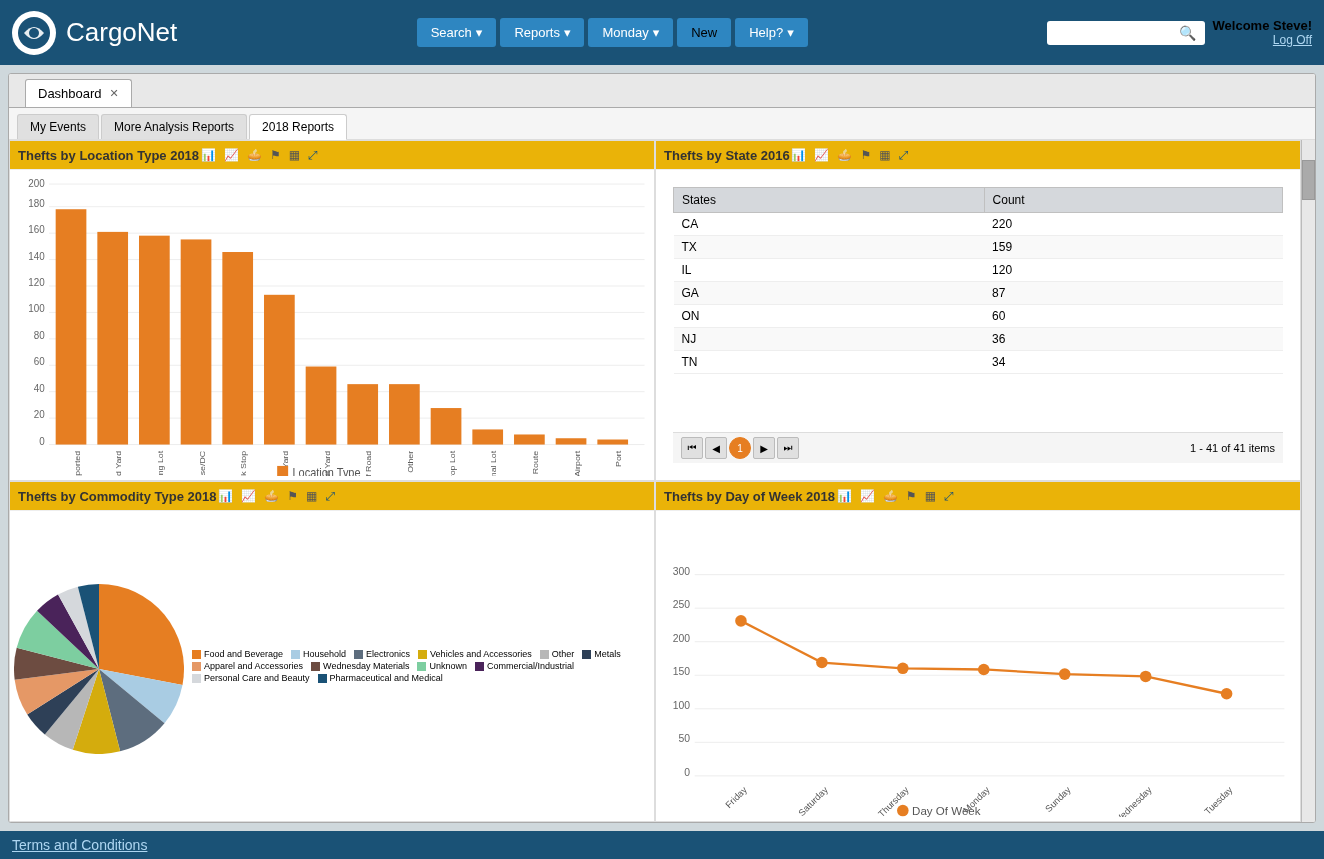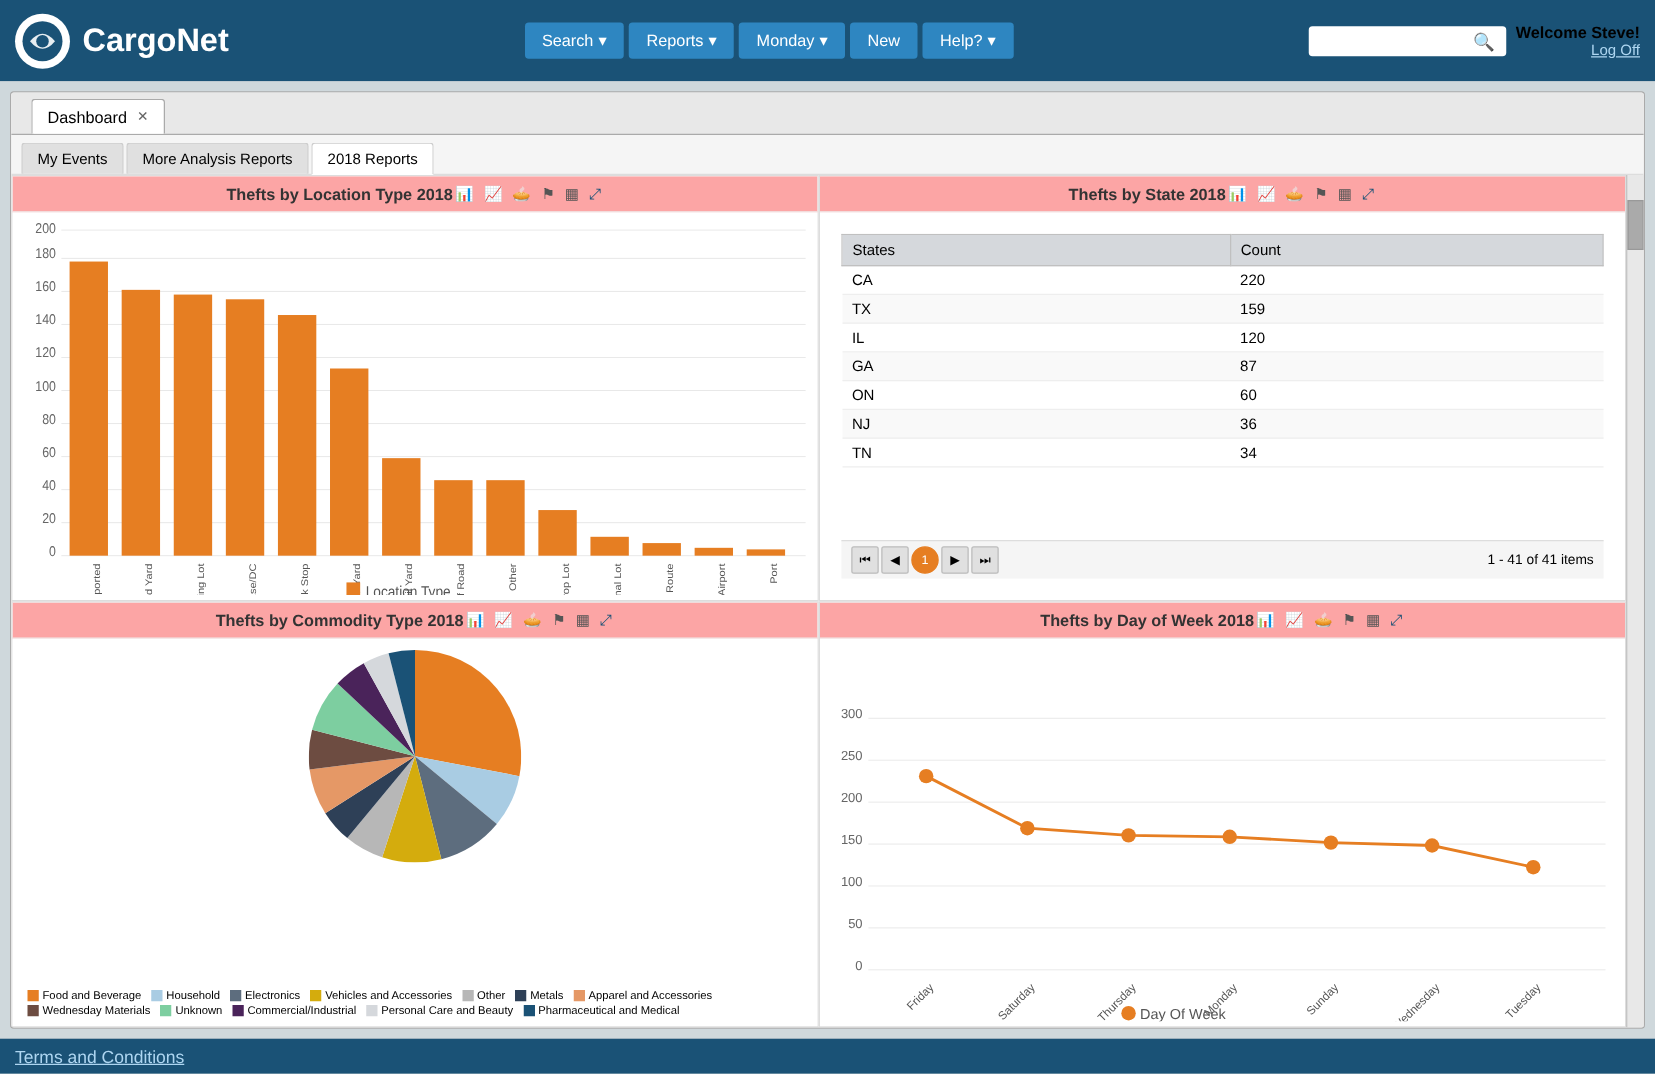--- a/index.html
+++ b/index.html
@@ -3,24 +3,24 @@
   <meta charset="utf-8">
   <style>
     * { box-sizing: border-box; margin: 0; padding: 0; }
     body { font-family: Arial, sans-serif; font-size: 12px; background: #b0bec5; display: flex; flex-direction: column; height: 859px; overflow: hidden; }
 
     
     .header { background: #1a5276; height: 65px; display: flex; align-items: center; justify-content: space-between; padding: 0 12px; flex-shrink: 0; }
     .header-left { display: flex; align-items: center; gap: 10px; }
     .logo-circle { width: 44px; height: 44px; border-radius: 50%; background: white; display: flex; align-items: center; justify-content: center; flex-shrink: 0; }
     .logo-circle svg { width: 36px; height: 36px; }
-    .app-title { color: white; font-size: 26px; font-weight: bold; }
+    .app-title { color: white; font-size: 26px; font-weight: normal; }
     .header-nav { display: flex; align-items: center; gap: 4px; }
     .nav-btn { background: #2e86c1; color: white; border: none; padding: 7px 14px; font-size: 13px; cursor: pointer; border-radius: 3px; display: flex; align-items: center; gap: 4px; }
-    .nav-btn-new { background: #2e86c1; color: #ffffff; border: none; padding: 7px 14px; font-size: 13px; cursor: pointer; border-radius: 3px; }
+    .nav-btn-new { background: #2e86c1; color: #000000; border: none; padding: 7px 14px; font-size: 13px; cursor: pointer; border-radius: 3px; }
     .header-right { display: flex; align-items: center; gap: 8px; }
     .search-box { display: flex; align-items: center; background: white; border-radius: 3px; padding: 4px 8px; gap: 4px; }
     .search-input { border: none; outline: none; font-size: 12px; width: 120px; }
     .search-icon-btn { background: none; border: none; cursor: pointer; font-size: 14px; color: #555; }
     .welcome-name { font-weight: bold; font-size: 13px; }
     .logoff-link { color: #aed6f1; font-size: 12px; cursor: pointer; text-decoration: underline; display: block; text-align: right; }
 
     
     .main-area { flex: 1; background: #cfd8dc; padding: 8px; overflow: hidden; display: flex; flex-direction: column; }
 
@@ -29,21 +29,21 @@
     .tab-bar-outer { background: #e8e8e8; border-bottom: 1px solid #aaa; display: flex; align-items: flex-end; padding: 0 16px; height: 34px; }
     .tab-main { background: white; border: 1px solid #aaa; border-bottom: none; padding: 6px 12px; font-size: 13px; border-radius: 3px 3px 0 0; display: flex; align-items: center; gap: 8px; cursor: pointer; }
     .tab-close { color: #666; cursor: pointer; font-size: 11px; }
 
     .inner-tabs { display: flex; gap: 2px; padding: 6px 8px 0; background: #f5f5f5; border-bottom: 1px solid #ddd; }
     .inner-tab { padding: 5px 12px; font-size: 12px; cursor: pointer; border: 1px solid #ccc; border-bottom: none; background: #e0e0e0; border-radius: 3px 3px 0 0; }
     .inner-tab.active { background: white; border-bottom: 1px solid white; margin-bottom: -1px; }
 
     
     .chart-panel { border: 1px solid #ddd; display: flex; flex-direction: column; overflow: hidden; }
-    .chart-header { display: flex; align-items: center; justify-content: center; padding: 6px 8px; background: #fca5a5; border-bottom: 1px solid #eee; }
+    .chart-header { display: flex; align-items: center; justify-content: flex-start; padding: 6px 8px; background: #eab308; border-bottom: 1px solid #eee; }
     .chart-title { font-size: 13px; font-weight: bold; color: #333; }
     .chart-icons { display: flex; gap: 4px; align-items: center; }
     .chart-icon-btn { background: none; border: none; cursor: pointer; font-size: 12px; color: #555; padding: 1px 2px; }
     .chart-body { flex: 1; background: white; overflow: hidden; position: relative; padding: 4px; }
 
     
     .state-table { width: 100%; border-collapse: collapse; font-size: 12px; }
     .state-table th { background: #d5d8dc; padding: 5px 8px; text-align: left; font-weight: normal; border: 1px solid #c0c0c0; }
     .state-table td { padding: 4px 8px; border-bottom: 1px solid #eee; margin-left: 48px; }
     .state-table tr:nth-child(even) { background: #f9f9f9; }
@@ -215,21 +215,21 @@
               <text x="546" y="228" font-size="7" fill="#555" text-anchor="end" transform="rotate(-90,546,220)">Port</text>
 
               <rect x="240" y="232" width="10" height="10" fill="#e67e22"></rect>
               <text x="254" y="241" font-size="10" fill="#555">Location Type</text>
             </svg>
           </div>
         </div>
 
         <div class="chart-panel" style="border-bottom:1px solid #ddd;">
           <div class="chart-header">
-            <span class="chart-title">Thefts by State 2018</span>
+            <span class="chart-title">Thefts by State 2016</span>
             <div class="chart-icons">
               <button class="chart-icon-btn">📊</button>
               <button class="chart-icon-btn">📈</button>
               <button class="chart-icon-btn">🥧</button>
               <button class="chart-icon-btn">⚑</button>
               <button class="chart-icon-btn">▦</button>
               <button class="chart-icon-btn" style="color:#1a5276;">⤢</button>
             </div>
           </div>
           <div class="chart-body" style="padding:17px; display:flex; flex-direction:column;">
@@ -293,21 +293,21 @@
             <span class="chart-title">Thefts by Commodity Type 2018</span>
             <div class="chart-icons">
               <button class="chart-icon-btn">📊</button>
               <button class="chart-icon-btn">📈</button>
               <button class="chart-icon-btn">🥧</button>
               <button class="chart-icon-btn">⚑</button>
               <button class="chart-icon-btn">▦</button>
               <button class="chart-icon-btn" style="color:#1a5276;">⤢</button>
             </div>
           </div>
-          <div class="chart-body" style="display:flex; flex-direction:column; align-items:center; justify-content:space-between;">
+          <div class="chart-body" style="display:flex; flex-direction:row; align-items:center; justify-content:space-between;">
             <svg id="pie-svg" width="170" height="170" viewBox="-1 -1 2 2" style="transform:rotate(-90deg); flex-shrink:0; margin-top:5px;">
                 <path d="M 0 0 L 1 0 A 1 1 0 0 1 -0.18738131458572482 0.9822872507286886 Z" fill="#e67e22"></path>
                 <path d="M 0 0 L -0.18738131458572482 0.9822872507286886 A 1 1 0 0 1 -0.6374239897486897 0.7705132427757893 Z" fill="#a9cce3"></path>
                 <path d="M 0 0 L -0.6374239897486897 0.7705132427757893 A 1 1 0 0 1 -0.9685831611286311 0.24868988716485482 Z" fill="#5d6d7e"></path>
                 <path d="M 0 0 L -0.9685831611286311 0.24868988716485482 A 1 1 0 0 1 -0.9510565162951535 -0.30901699437494773 Z" fill="#d4ac0d"></path>
                 <path d="M 0 0 L -0.9510565162951535 -0.30901699437494773 A 1 1 0 0 1 -0.7705132427757893 -0.6374239897486896 Z" fill="#b7b7b7"></path>
                 <path d="M 0 0 L -0.7705132427757893 -0.6374239897486896 A 1 1 0 0 1 -0.5358267949789963 -0.8443279255020153 Z" fill="#2e4057"></path>
                 <path d="M 0 0 L -0.5358267949789963 -0.8443279255020153 A 1 1 0 0 1 -0.1253332335643046 -0.9921147013144778 Z" fill="#e59866"></path>
                 <path d="M 0 0 L -0.1253332335643046 -0.9921147013144778 A 1 1 0 0 1 0.24868988716485493 -0.9685831611286311 Z" fill="#6d4c41"></path>
                 <path d="M 0 0 L 0.24868988716485493 -0.9685831611286311 A 1 1 0 0 1 0.6845471059286886 -0.7289686274214116 Z" fill="#7dcea0"></path>

